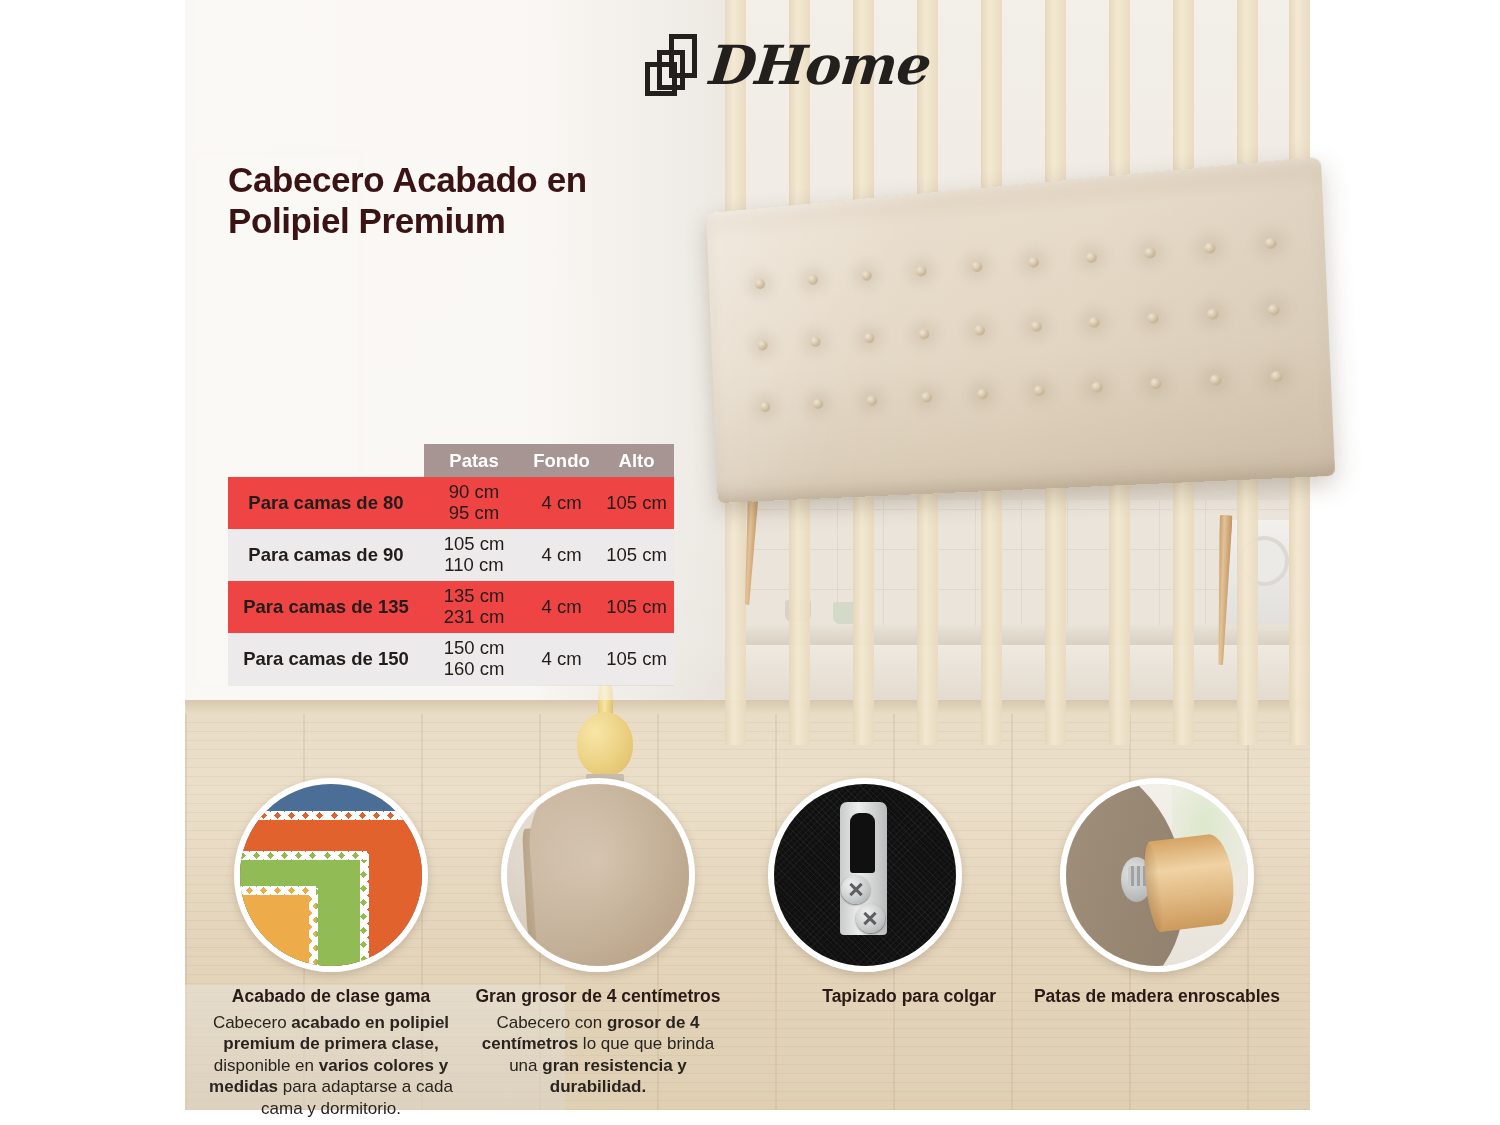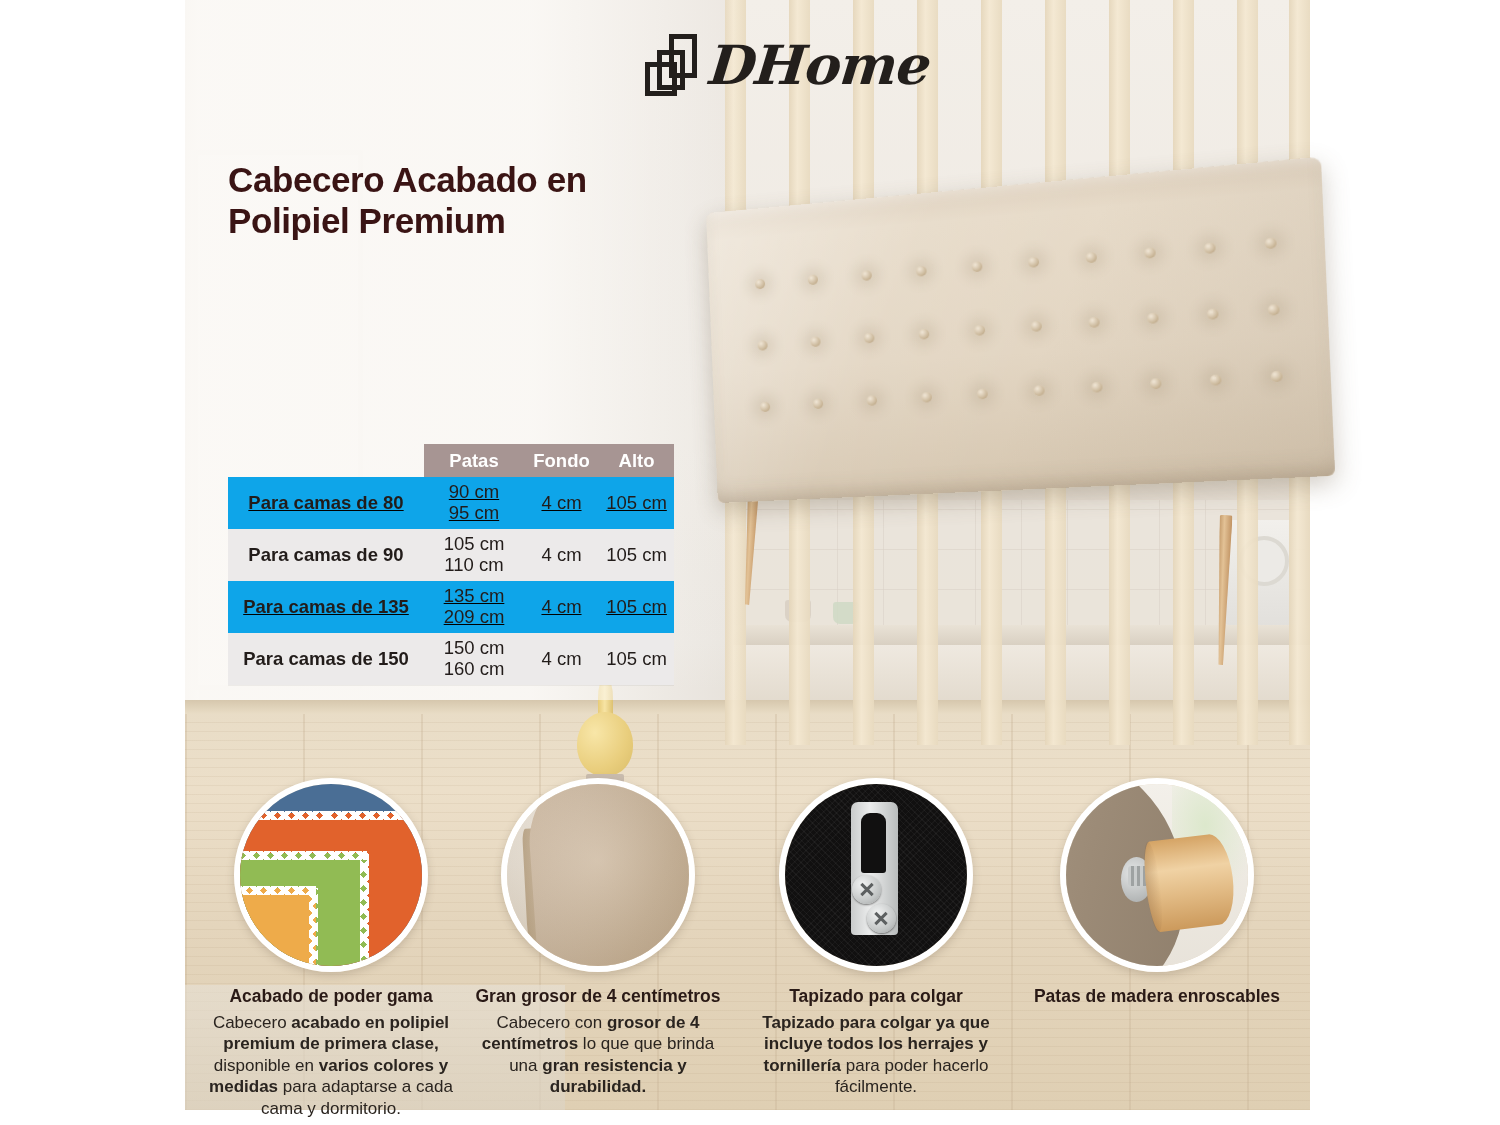--- a/index.html
+++ b/index.html
@@ -170,21 +170,21 @@
     color: #fff; font-size: 18.5px; font-weight: 600; text-align: center;
   }
   .c-largo { width: 40%; }
   .c-fondo { width: 30%; }
   .c-alto  { width: 30%; }
 
   .spec-row {
     display: flex; align-items: center; height: 52px;
     box-shadow: 0 1px 0 rgba(0,0,0,.05);
   }
-  .spec-row.odd  { background: #0ea5e9; text-decoration: underline; }
+  .spec-row.odd  { background: #ef4444; }
   .spec-row.even { background: #eceaea; }
   .sp-name {
     width: 196px; text-align: center;
     font-size: 18.5px; font-weight: 700; color: #221c1a;
   }
   .sp-vals { flex: 1; display: flex; align-items: center; }
   .sp-vals > div {
     text-align: center; font-size: 18.5px; color: #221c1a;
   }
   .sp-largo { width: 40%; line-height: 1.12; }
@@ -232,21 +232,21 @@
     border-radius: 2px 2px 5px 5px;
   }
   .hb-leg.left  { left: 45px;  top: 260px; transform: rotate(3deg); clip-path: polygon(0 0, 100% 0, 62% 100%, 30% 100%); }
   .hb-leg.right { left: 517px; top: 320px; transform: rotate(2deg); clip-path: polygon(0 0, 100% 0, 66% 100%, 32% 100%); }
 
   
   .features { position: absolute; left: 200px; top: 778px; width: 1110px; height: 330px; }
   .feat { position: absolute; top: 0; width: 262px; text-align: center; }
   .feat:nth-child(1) { left: 0; }
   .feat:nth-child(2) { left: 267px; }
-  .feat:nth-child(3) { left: 545px; }
+  .feat:nth-child(3) { left: 534px; text-align: right; }
   .feat:nth-child(4) { left: 826px; }
 
   .circle {
     position: relative; width: 194px; height: 194px; margin: 0 auto;
     border-radius: 50%; overflow: hidden;
     border: 6px solid #ffffff;
     box-shadow: 0 3px 9px rgba(90,75,55,.22);
   }
 
   
@@ -468,21 +468,21 @@
         <div class="sp-fondo">4 cm</div>
         <div class="sp-alto">105 cm</div>
       </div>
     </div>
 
     <div class="spec-row odd">
       <div class="sp-name">Para camas de 135</div>
       <div class="sp-vals">
         <div class="sp-largo">
           <div>135 cm</div>
-          <div>209 cm</div>
+          <div>231 cm</div>
         </div>
         <div class="sp-fondo">4 cm</div>
         <div class="sp-alto">105 cm</div>
       </div>
     </div>
 
     <div class="spec-row even">
       <div class="sp-name">Para camas de 150</div>
       <div class="sp-vals">
         <div class="sp-largo">
@@ -547,21 +547,21 @@
           </div>
         <div class="sw-green">
             <span class="zig"></span>
             <span class="zig-v"></span>
           </div>
         <div class="sw-amber">
             <span class="zig"></span>
             <span class="zig-v"></span>
           </div>
       </div>
-      <div class="feat-title">Acabado de poder gama</div>
+      <div class="feat-title">Acabado de clase gama</div>
       <div class="feat-body"><span>Cabecero </span><b>acabado en polipiel premium de primera clase,</b><span> disponible en </span><b>varios colores y medidas</b><span> para adaptarse a cada cama y dormitorio.</span></div>
     </div>
 
     <div class="feat">
       <div class="circle">
         <div class="uph-bg"></div>
         <div class="uph-side"></div>
         <div class="uph-face"></div>
         <div class="uph-grain"></div>
       </div>
@@ -572,21 +572,20 @@
     <div class="feat">
       <div class="circle">
         <div class="brk-bg"></div>
         <div class="brk-tex"></div>
         <div class="brk-plate"></div>
         <div class="brk-slot"></div>
         <div class="screw s1"></div>
         <div class="screw s2"></div>
       </div>
       <div class="feat-title">Tapizado para colgar</div>
-      <div class="feat-body"><b>Tapizado para colgar ya que incluye </b><b>todos los herrajes y tornillería</b><span> para poder hacerlo fácilmente.</span></div>
     </div>
 
     <div class="feat">
       <div class="circle">
         <div class="leg-bg"></div>
         <div class="leg-plant"></div>
         <div class="leg-uph"></div>
         <div class="leg-plate"></div>
         <div class="leg-bolt"></div>
         <div class="leg-wood"></div>

